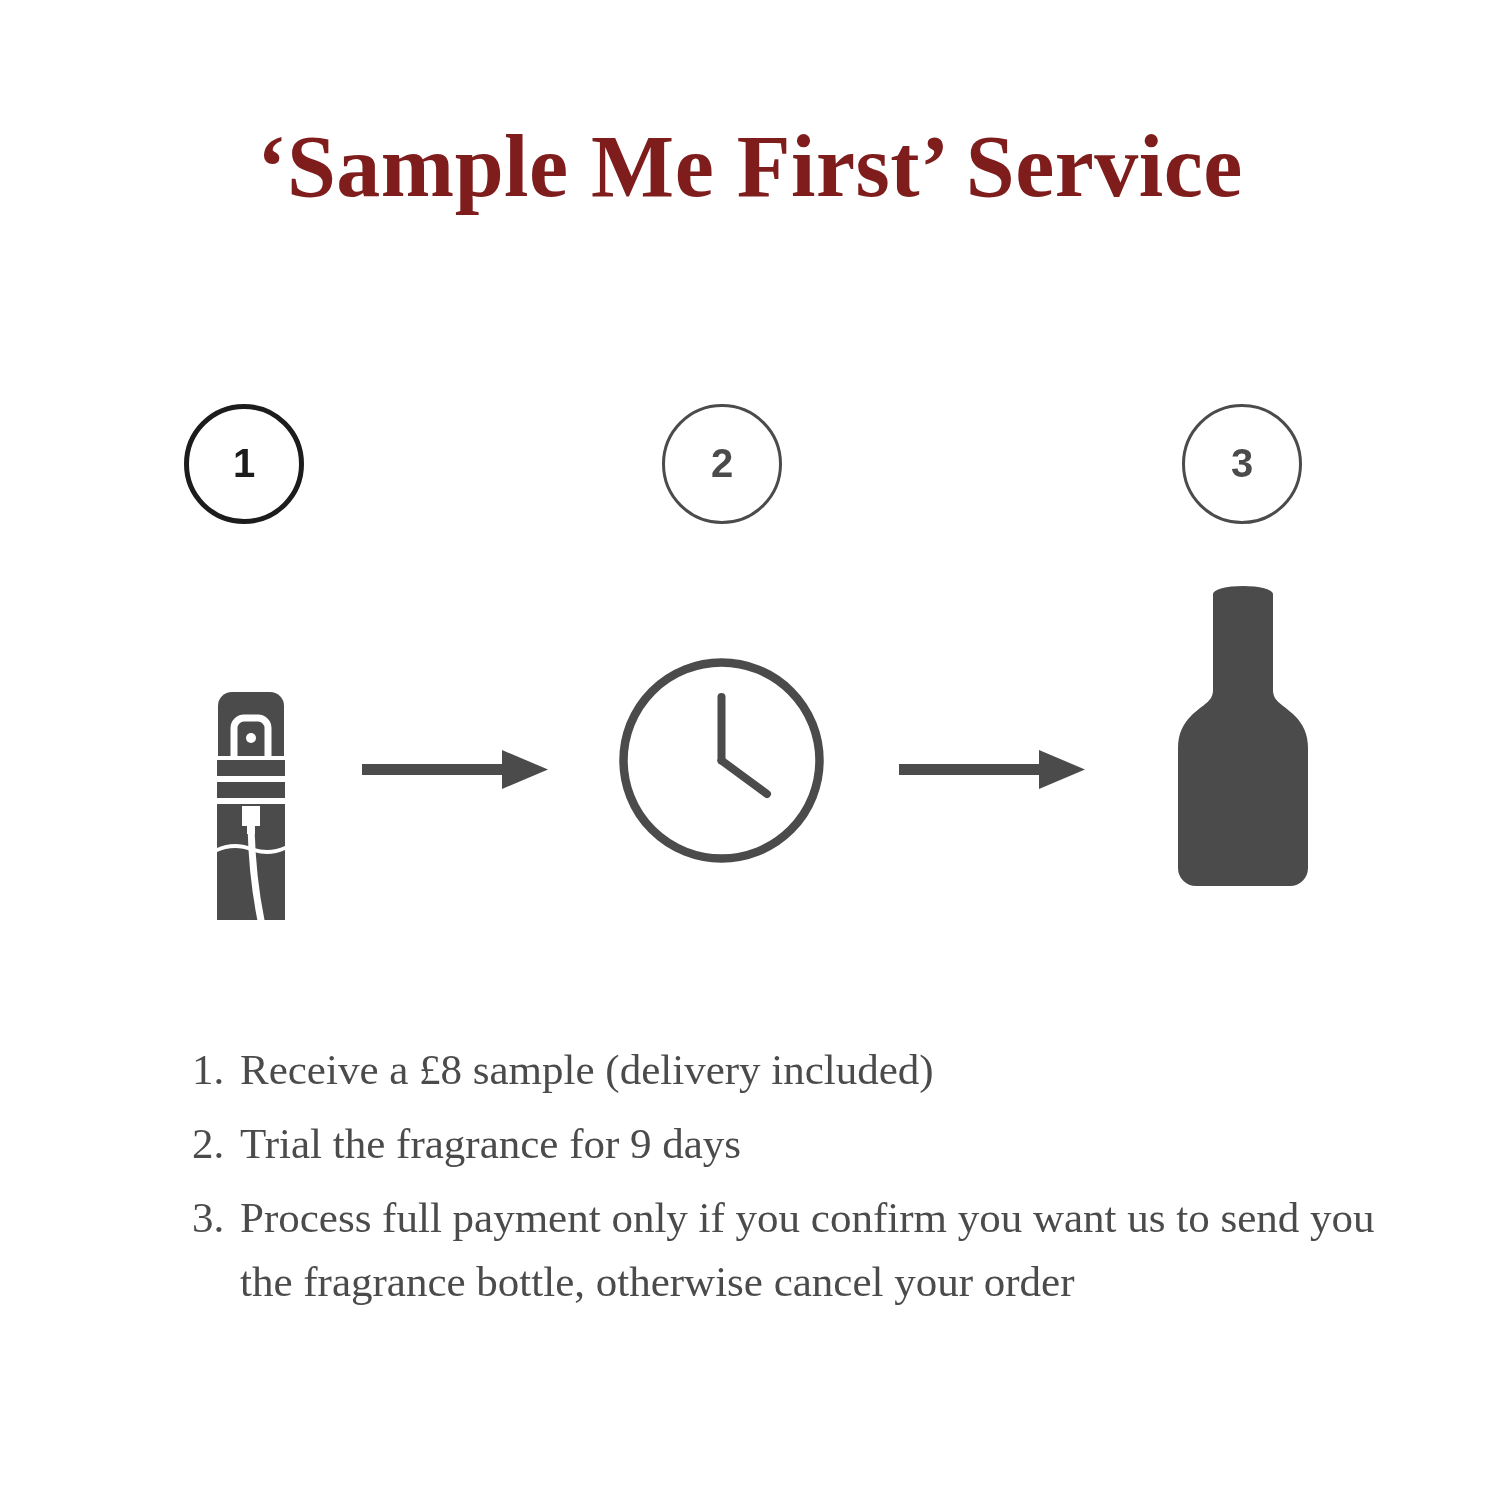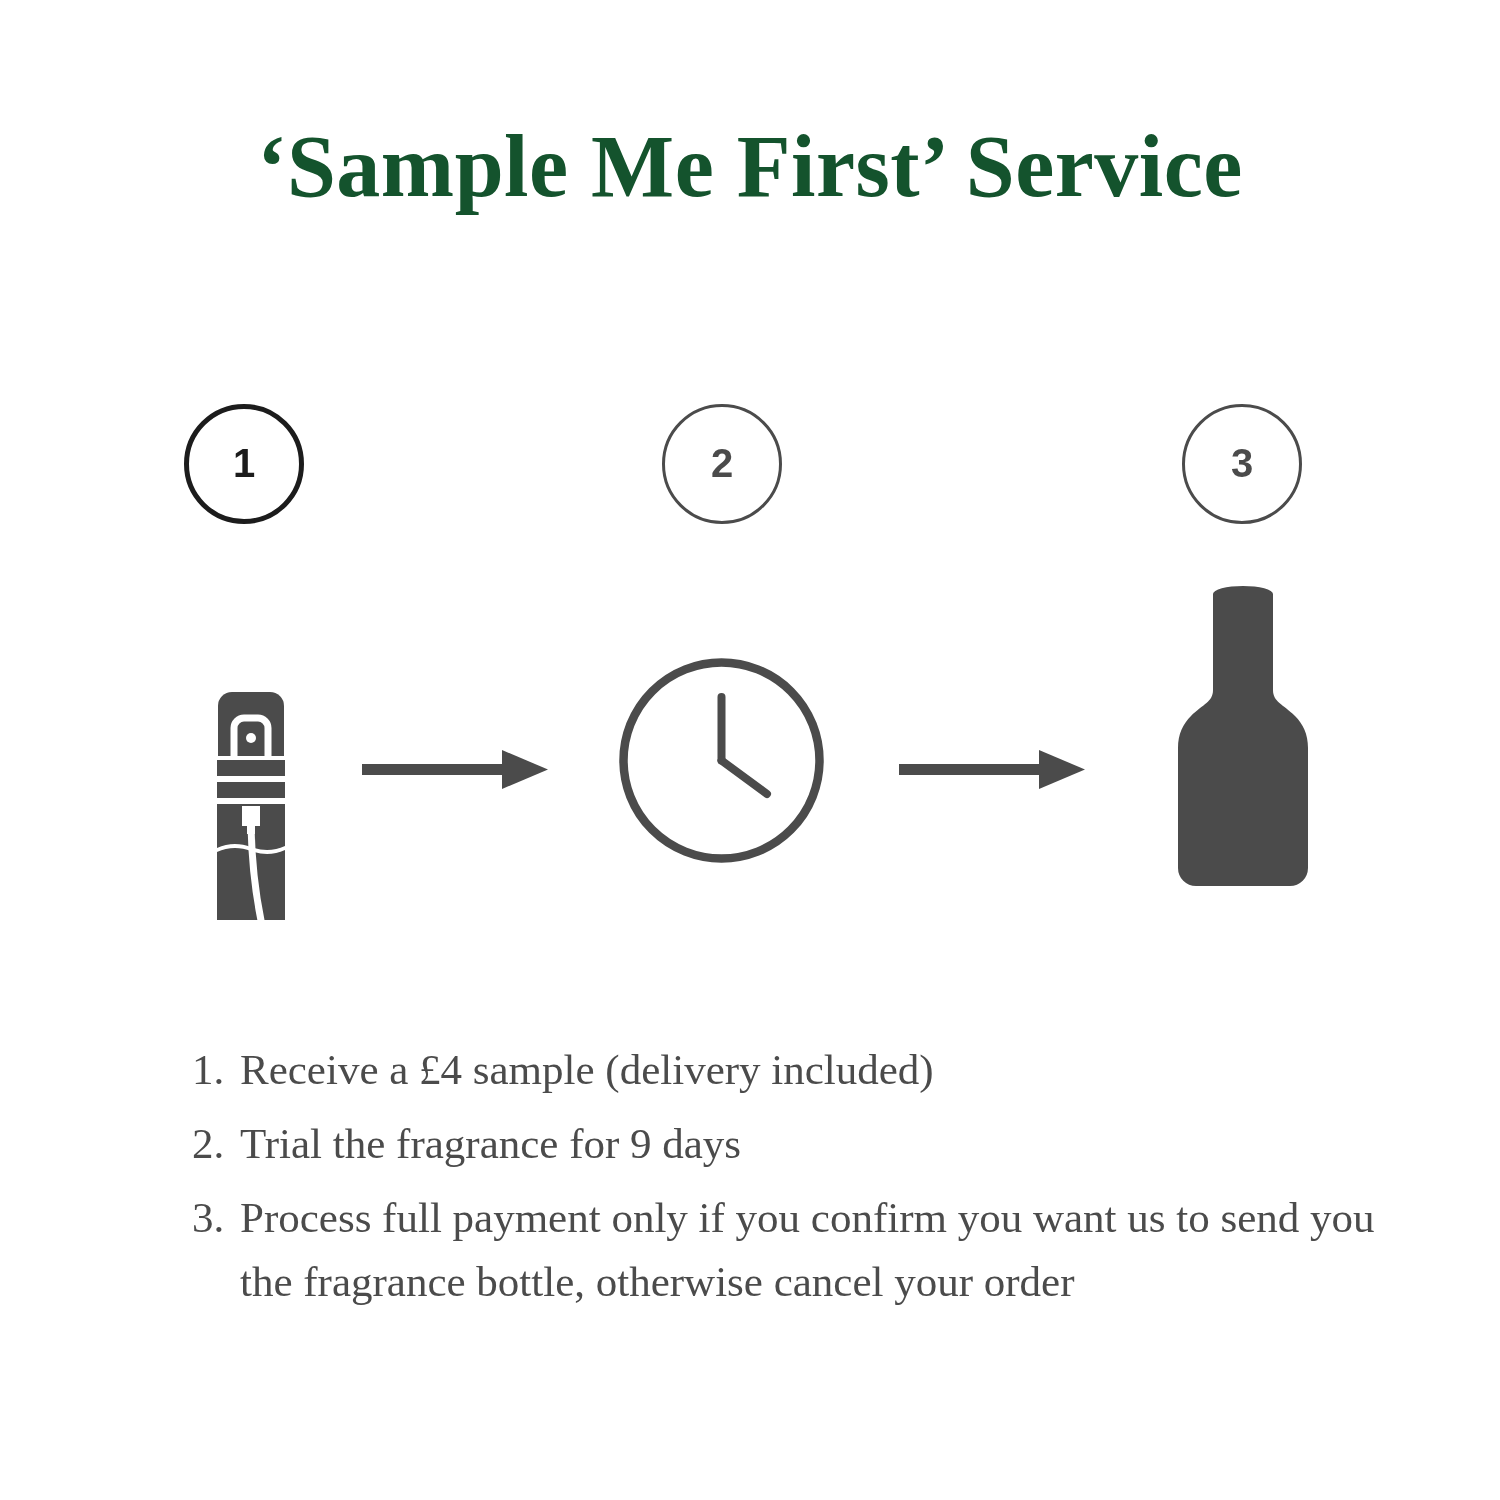--- a/index.html
+++ b/index.html
@@ -30,21 +30,21 @@
     left: 0;
     top: 118;
     top: 112px;
     width: 1500px;
     text-align: center;
     font-family: "Liberation Serif", "DejaVu Serif", serif;
     font-weight: bold;
     font-size: 88px;
     line-height: 110px;
     letter-spacing: 0.5px;
-    color: #14532d;
+    color: #7f1d1d;
     white-space: nowrap;
   }
 
   
   .step-circle {
     position: absolute;
     width: 120px;
     height: 120px;
     border-radius: 50%;
     box-sizing: border-box;
@@ -193,21 +193,21 @@
                  Z" fill="#4b4b4b"></path>
       </svg>
     </div>
 
   </div>
 
   <div class="steps-list">
 
     <div class="step-row">
       <div class="step-marker">1.</div>
-      <div class="step-text">Receive a £4 sample (delivery included)</div>
+      <div class="step-text">Receive a £8 sample (delivery included)</div>
     </div>
 
     <div class="step-row">
       <div class="step-marker">2.</div>
       <div class="step-text">Trial the fragrance for 9 days</div>
     </div>
 
     <div class="step-row">
       <div class="step-marker">3.</div>
       <div class="step-text">Process full payment only if you confirm you want us to send you the fragrance bottle, otherwise cancel your order</div>

